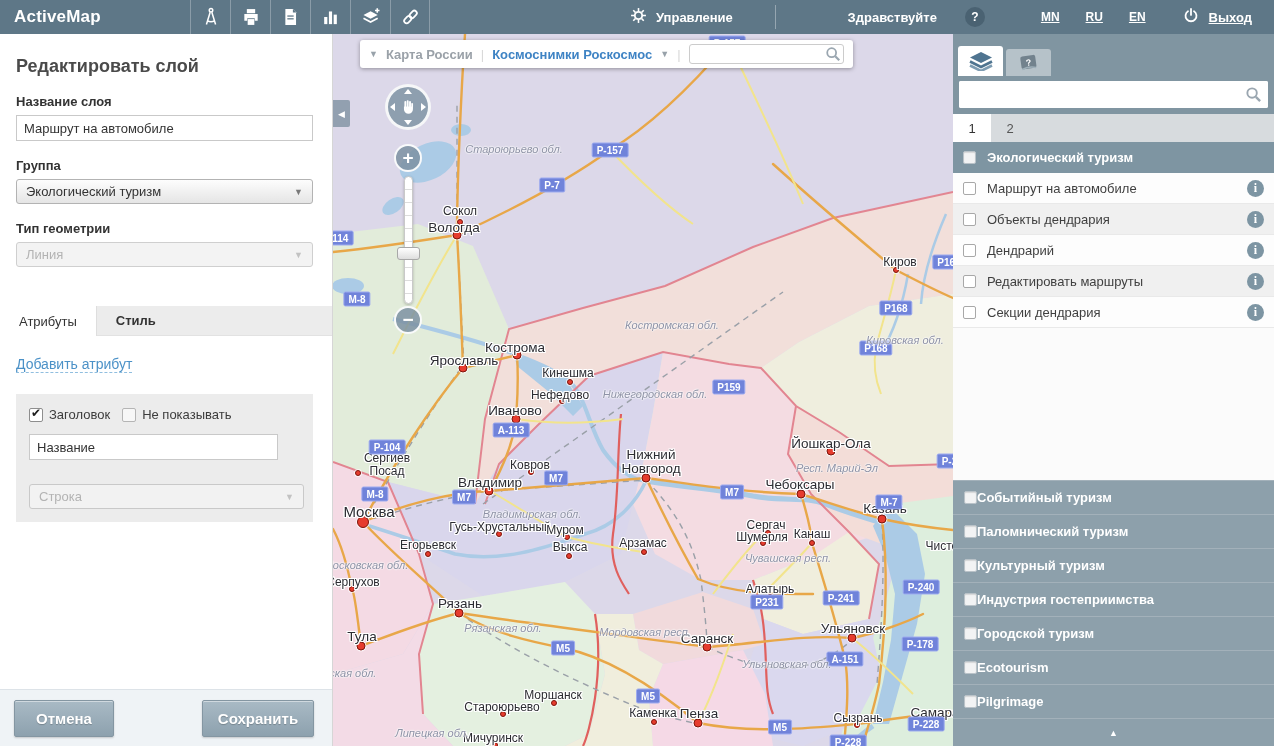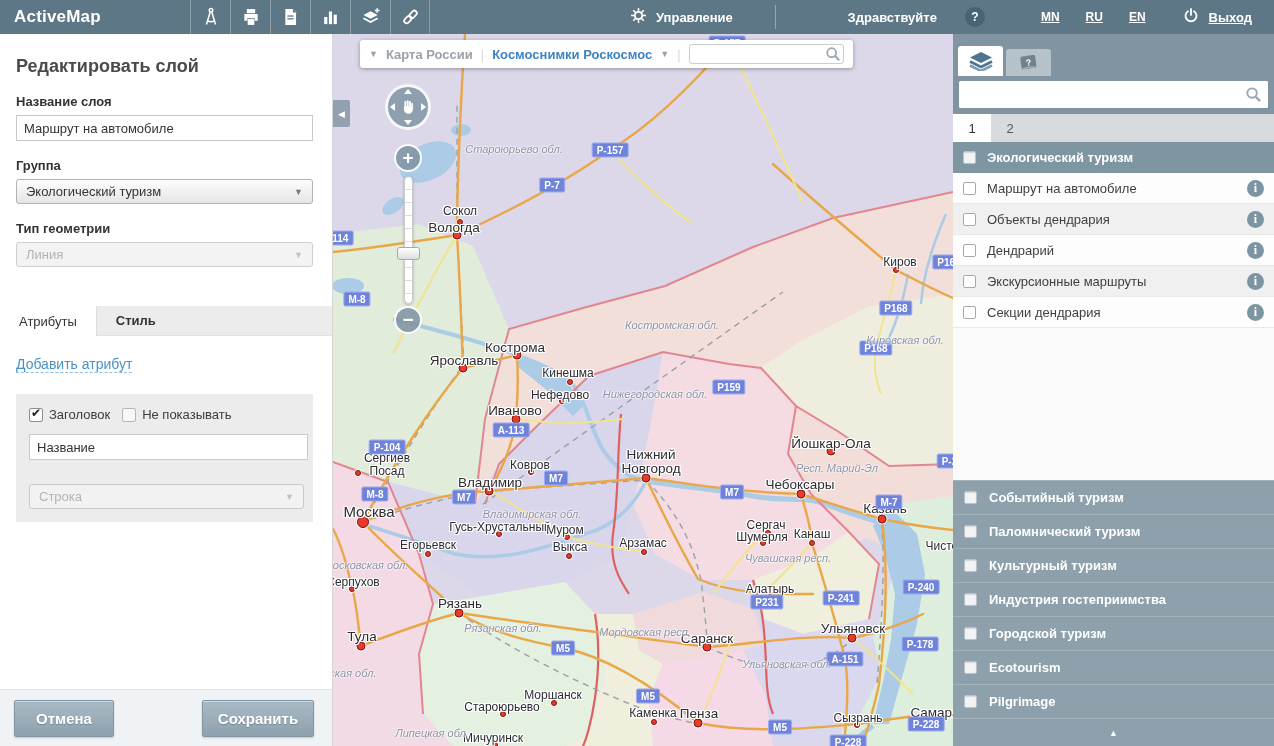--- a/index.html
+++ b/index.html
@@ -46,21 +46,21 @@
   .lp-tab.active{background:#fff;border-right:1px solid #dedede;margin-bottom:-1px}
   .lp-tab.bold{font-weight:bold}
   .add-attr{display:inline-block;margin:20px 16px 0;font-size:14px;color:#4b91c7;
     border-bottom:1px dashed #90bedf;cursor:pointer;line-height:1.15}
   .attr-box{margin:21px 16px 0;background:#ececec;padding:13px;width:297px}
   .cb-row{display:flex;align-items:center;font-size:13px;color:#3c3c3c}
   .cb{width:14px;height:14px;background:#fff;border:1px solid #8e8e8e;border-radius:2px;position:relative;
     flex:0 0 14px;margin-right:6px;cursor:pointer}
   .cb.checked::after{content:"\2714";position:absolute;left:1px;top:-3px;font-size:12px;color:#1c1c1c}
   .cb.g2{margin-left:12px;background:#f7f7f7;border-color:#b5b5b5}
-  .attr-box .lp-input{margin:12px 0 0;width:279px}
+  .attr-box .lp-input{margin:12px 0 0;width:249px}
   .attr-box .lp-select{margin:24px 0 0;width:275px;background:#f2f2f2;border-color:#c9c9c9}
   .lp-footer{flex:0 0 57px;border-top:1px solid #dde3e8;background:#eff3f6;display:flex;align-items:center;
     justify-content:space-between;padding:0 18px 0 14px}
   .btn{height:37px;background:linear-gradient(#a9bac5,#8da1ae);border:1px solid #8496a2;border-radius:2px;
     box-shadow:inset 0 1px 0 rgba(255,255,255,.45),0 1px 2px rgba(0,0,0,.18);color:#fff;font-weight:bold;
     font-size:15px;cursor:pointer;font-family:inherit;text-shadow:0 1px 1px rgba(0,0,0,.22)}
   .btn-cancel{width:100px}
   .btn-save{width:112px}
 
   
@@ -135,21 +135,21 @@
   .rp-rows{background:#fbfbfb}
   .rp-row{height:31px;display:flex;align-items:center;gap:11px;padding:0 10px;font-size:13px;color:#3f3f3f;
     background:#fdfdfd;border-bottom:1px solid #e9e9e9}
   .rp-row:nth-child(even){background:#f0f0f0}
   .rp-row .rp-cb{background:#fff;border-color:#a8a8a8;box-shadow:none}
   .rp-label{white-space:nowrap;overflow:hidden}
   .info-icon{margin-left:auto;width:17px;height:17px;border-radius:50%;background:#7d95a3;color:#fff;display:flex;
     align-items:center;justify-content:center;font-family:"Liberation Serif","DejaVu Serif",serif;font-weight:bold;
     font-size:12px;cursor:pointer;flex:0 0 17px}
   .rp-filler{flex:1;background:#fbfbfb}
-  .rp-group{height:34px;display:flex;align-items:center;gap:12px;padding:8px 11px;background:#8da0ab;
+  .rp-group{height:34px;display:flex;align-items:center;padding:8px 11px;background:#8da0ab;
     border-top:1px solid #a3b1ba;color:#fff;font-weight:bold;font-size:13px;cursor:pointer}
   .rp-footer{height:28px;background:#8da0ab;border-top:1px solid #a3b1ba;display:flex;align-items:center;
     justify-content:center;color:#fff;font-size:9px;cursor:pointer}
 </style>
 </head>
 <body>
 
 <div class="app">
 
   <header class="hdr">
@@ -566,21 +566,21 @@
             <span class="rp-label">Объекты дендрария</span>
             <span class="info-icon">i</span>
           </div>
           <div class="rp-row">
             <span class="rp-cb"></span>
             <span class="rp-label">Дендрарий</span>
             <span class="info-icon">i</span>
           </div>
           <div class="rp-row">
             <span class="rp-cb"></span>
-            <span class="rp-label">Экскурсионные маршруты</span>
+            <span class="rp-label">Редактировать маршруты</span>
             <span class="info-icon">i</span>
           </div>
           <div class="rp-row">
             <span class="rp-cb"></span>
             <span class="rp-label">Секции дендрария</span>
             <span class="info-icon">i</span>
           </div>
         </div>
       <div class="rp-filler"></div>
       <div id="collapsed-groups">

